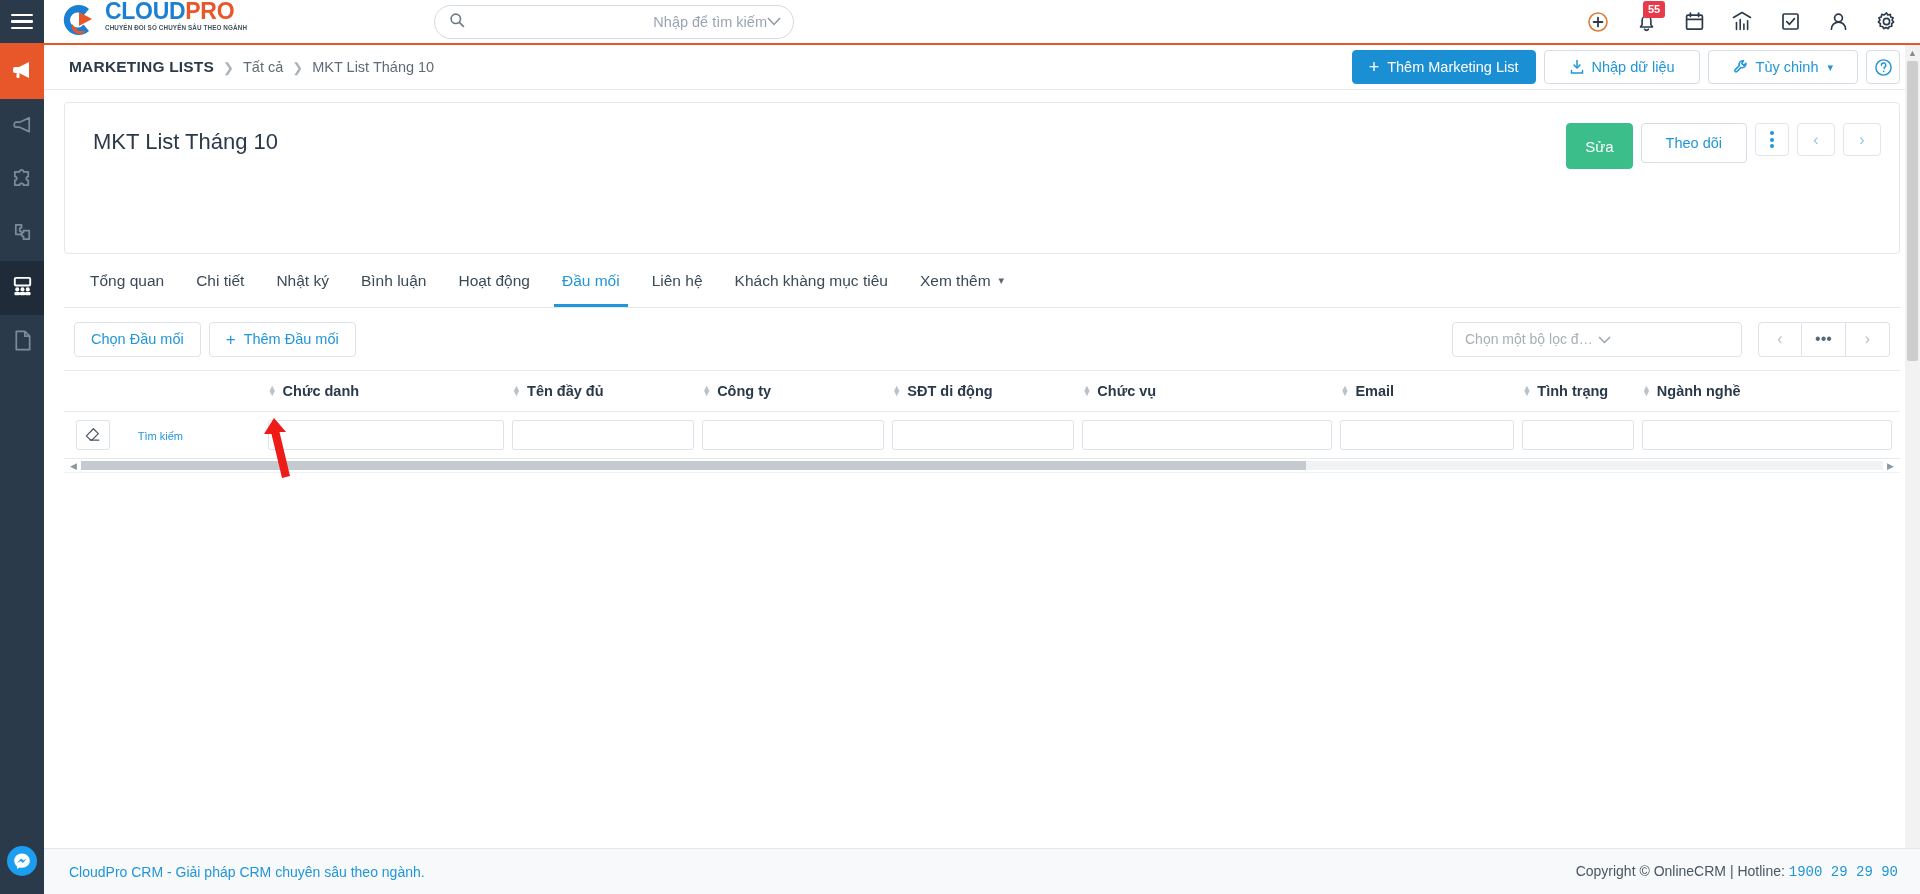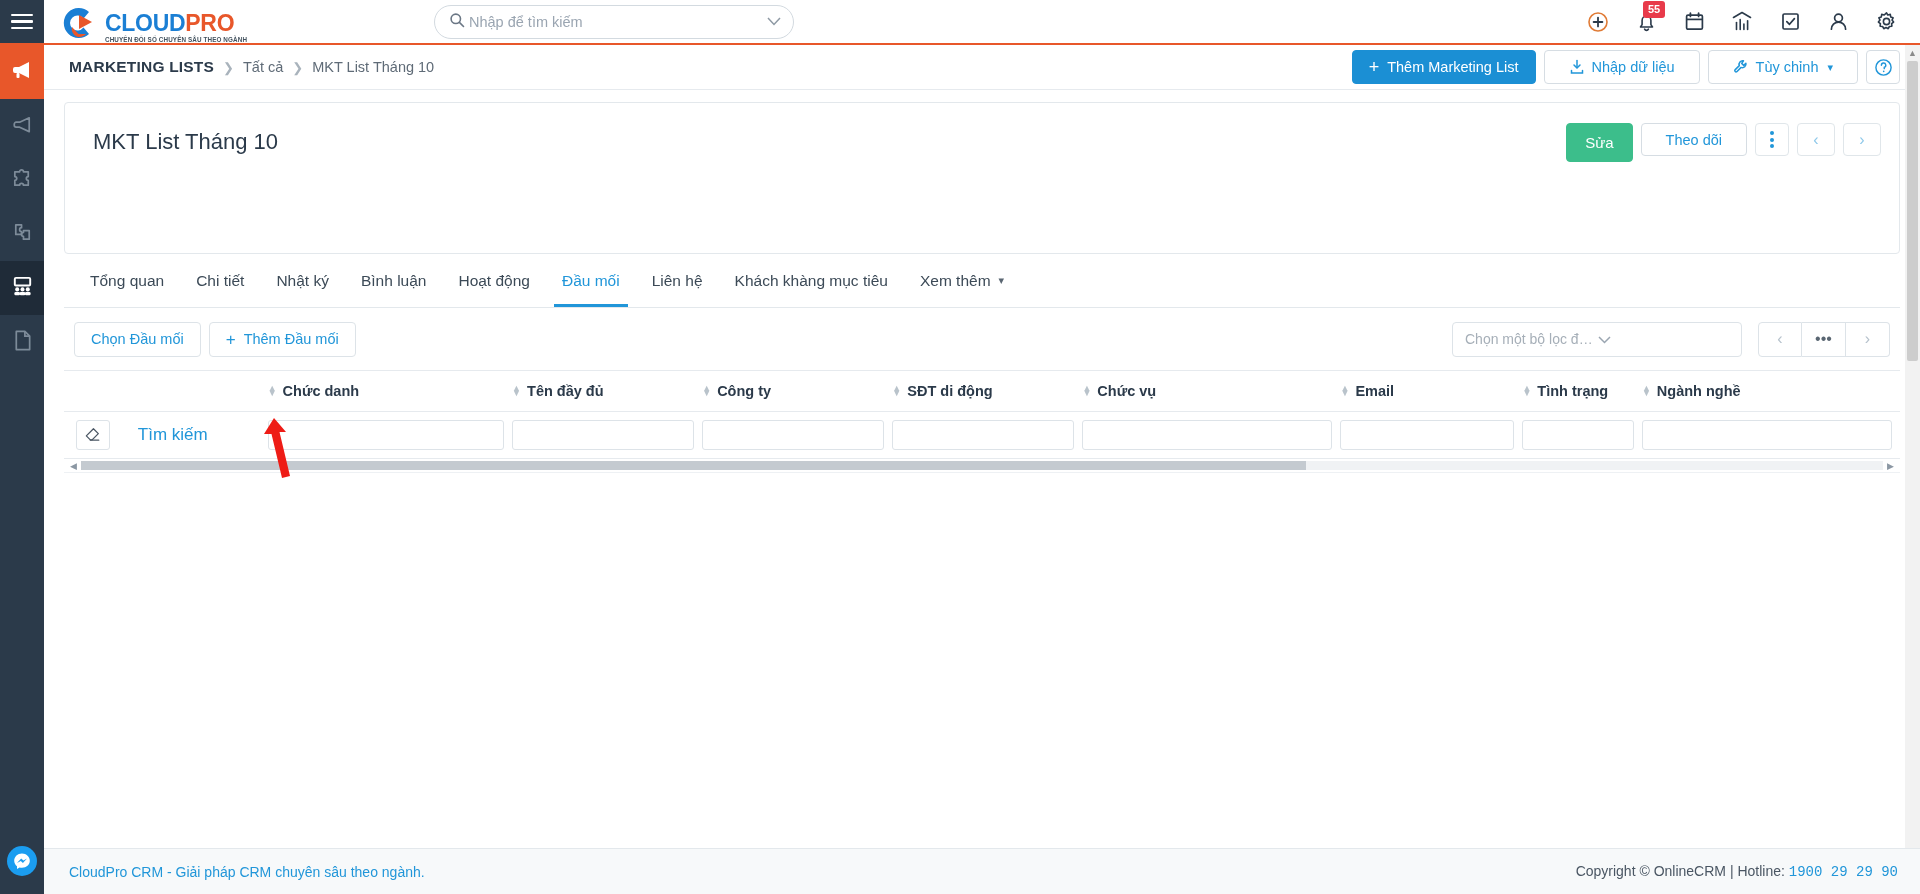--- a/index.html
+++ b/index.html
@@ -16,35 +16,35 @@
     height: 45px; display: flex; align-items: stretch; background: #ffffff;
     border-bottom: 2px solid #e8572a; position: relative; z-index: 30;
   }
   .hamburger-cell {
     width: 44px; min-width: 44px; background: #2b3a4a;
     display: flex; align-items: center; justify-content: center; cursor: pointer;
   }
   .hamburger-cell .bars { width: 22px; }
   .hamburger-cell .bars i { display: block; height: 2.5px; background: #fff; margin: 4px 0; border-radius: 1px; }
 
-  .brand { display: flex; align-items: flex-end; padding-left: 14px; width: 270px; }
+  .brand { display: flex; align-items: flex-start; padding-left: 14px; width: 270px; }
   .brand-mark { width: 40px; height: 40px; position: relative; margin-right: 7px; flex: none; }
   .brand-text { line-height: 1; }
   .brand-text .bt-main { font-size: 23px; font-weight: bold; color: #1b7fd4; letter-spacing: -0.3px; }
   .brand-text .bt-main .orange { color: #e8572a; }
   .brand-text .bt-sub { font-size: 6.3px; color: #43525e; letter-spacing: 0.12px; margin-top: 2px; font-weight: bold;}
 
   .search-wrap { flex: 0 0 auto; margin-left: 120px; display: flex; align-items: center; }
   .search-box {
     width: 360px; height: 34px; border: 1px solid #d3dae0; border-radius: 17px;
     display: flex; align-items: center; padding: 0 12px 0 14px; background: #fff;
   }
   .search-box input {
     flex: 1; border: none; outline: none; font-size: 14.5px; color: #6b7785;
-    font-family: "Liberation Sans", sans-serif; background: transparent; margin-left: 4px;
+    font-family: "Liberation Sans", sans-serif; background: transparent; margin-left: 20px; text-align: right;
   }
   .search-box input::placeholder { color: #9aa5b1; }
   .chev-down { color: #8e99a4; font-size: 13px; }
 
   .topbar-spacer { flex: 1; }
   .topbar-icons { display: flex; align-items: center; gap: 24px; padding-right: 22px; }
   .tb-icon { position: relative; width: 24px; height: 24px; cursor: pointer; color: #2b3a4a; display:flex; align-items:center; justify-content:center;}
   .badge {
     position: absolute; top: -9px; left: 9px; background: #e83a4a; color: #fff;
     font-size: 11px; font-weight: bold; line-height: 1; padding: 3px 5px;
@@ -95,21 +95,21 @@
   }
   .avatar-col { width: 104px; display: flex; flex-direction: column; align-items: center; }
   .avatar {
     width: 82px; height: 82px; border-radius: 50%; background: #ea5b27;
     display: flex; align-items: center; justify-content: center;
   }
   .tag-link { margin-top: 18px; display: flex; align-items: center; gap: 5px; color: #2196d9; font-size: 13.5px; cursor: pointer; white-space: nowrap;}
   .rec-main { flex: 1; padding-left: 10px; padding-top: 10px; min-width: 0; }
   .rec-title { font-size: 22px; color: #2b3a4a; font-weight: normal; }
   .rec-actions { display: flex; align-items: flex-start; gap: 8px; padding-top: 4px; }
-  .btn-green { background: #3cbe8b; color: #fff; border: 1px solid #3cbe8b; height: 39px; padding: 0 18px; font-size: 15px; border-radius: 4px;}
+  .btn-green { background: #3cbe8b; color: #fff; border: 1px solid #3cbe8b; height: 46px; padding: 0 18px; font-size: 15px; border-radius: 4px;}
   .btn-pager { background: #fff; color: #8fc9ea; border: 1px solid #e0e6ea; height: 33px; width: 38px; font-size: 16px; border-radius: 4px;}
   .btn-dots { background: #fff; color: #2196d9; border: 1px solid #e0e6ea; height: 33px; width: 34px; border-radius: 4px; display:flex; flex-direction:column; align-items:center; justify-content:center; gap:2.5px;}
   .btn-dots i { width: 4px; height: 4px; border-radius: 50%; background: #2196d9; display:block;}
 
   
   .tabs-wrap { padding: 0 20px; background: #fff; }
   .tabs { display: flex; align-items: flex-end; border-bottom: 1px solid #e3e8ec; height: 54px; padding-left: 10px; }
   .tab { padding: 0 16px; height: 53px; display: flex; align-items: center; font-size: 15.5px;
          color: #3c4a57; cursor: pointer; position: relative; white-space: nowrap; }
   .tab.active { color: #2196d9; }
@@ -141,21 +141,21 @@
     padding: 12px 4px 12px 0; border-bottom: 1px solid #e6eaee; white-space: nowrap;
   }
   .th-inner { display: flex; align-items: center; gap: 6px; }
   .sorticon { display: inline-flex; flex-direction: column; gap: 1px; color: #b9c3cb; line-height: 0.6; font-size: 9px; }
   table.grid td { padding: 8px 8px 8px 0; border-bottom: 1px solid #e6eaee; vertical-align: middle; }
   .cell-input { width: 100%; height: 30px; border: 1px solid #dde3e8; border-radius: 3px; background: #fff; }
   .eraser-btn {
     width: 34px; height: 30px; border: 1px solid #dde3e8; border-radius: 3px; background: #fff;
     display: flex; align-items: center; justify-content: center; cursor: pointer;
   }
-  .search-link { color: #2196d9; font-size: 17px; cursor: pointer; padding-left: 10px; white-space: nowrap; text-align: center; }
+  .search-link { color: #2196d9; font-size: 11px; cursor: pointer; padding-left: 10px; white-space: nowrap; text-align: center; }
 
   
   .hscroll { height: 14px; display: flex; align-items: center; padding: 0 6px; background: #fff; border-bottom: 1px solid #eef1f4;}
   .hs-arrow { color: #8b97a3; font-size: 9px; cursor: pointer; }
   .hs-track { flex: 1; height: 9px; background: #f0f2f4; margin: 0 4px; position: relative; }
   .hs-thumb { position: absolute; left: 0; top: 0; height: 9px; width: 68%; background: #c4cad0; cursor: pointer; }
 
   .filler { flex: 1; background: #fff; }
 
   
@@ -391,21 +391,21 @@
 
       <div class="card-area">
         <div class="record-card">
 
           <div class="rec-main">
             <div class="rec-title">MKT List Tháng 10</div>
           </div>
 
           <div class="rec-actions">
             <button class="btn btn-green">Sửa</button>
-            <button class="btn btn-outline" style="height:33px;">Theo dõi</button>
+            <button class="btn btn-outline" style="height:40px;">Theo dõi</button>
             <button class="btn-dots">
                 <i></i>
                 <i></i>
                 <i></i>
               </button>
             <button class="btn btn-pager">‹</button>
             <button class="btn btn-pager">›</button>
           </div>
         </div>
       </div>

